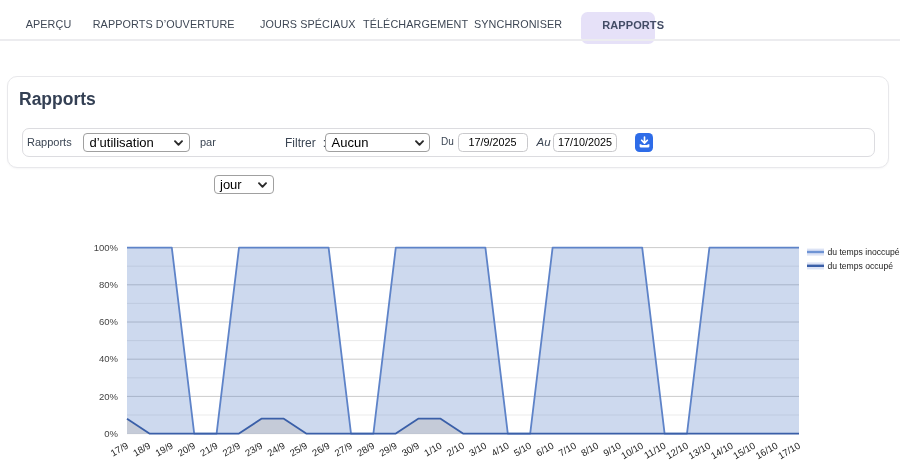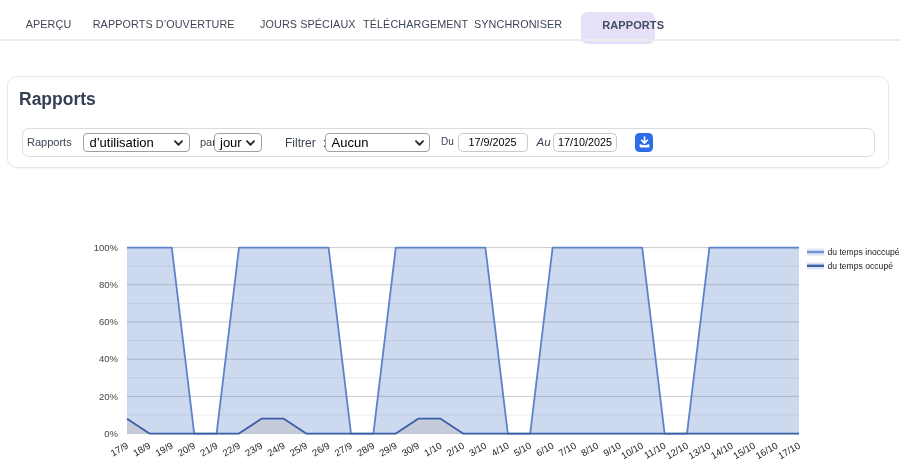--- a/index.html
+++ b/index.html
@@ -25,21 +25,21 @@
 <span class="nav rap" style="left:587.2px">RAPPORTS</span>
 <div class="navline"></div>
 <div class="card"></div>
 <div class="h1">Rapports</div>
 <div class="panel"></div>
 <span class="lbl" style="left:27px">Rapports</span>
 <div class="sel" style="left:83px; width:106.5px;">d’utilisation<svg width="9" height="6" viewBox="0 0 9 6" style="position:absolute;right:5.5px;top:6.6px">
       <path d="M1 1.2 L4.5 4.8 L8 1.2" fill="none" stroke="#2a2a2a" stroke-width="1.9" stroke-linecap="round" stroke-linejoin="round"></path>
     </svg></div>
 <span class="lbl" style="left:200px">par</span>
-<div class="sel" style="left:213.5px; width:48px;">jour<svg width="9" height="6" viewBox="0 0 9 6" style="position:absolute;right:5.5px;top:6.6px">
+<div class="sel" style="left:213.5px; width:60px;margin-top:42px;">jour<svg width="9" height="6" viewBox="0 0 9 6" style="position:absolute;right:5.5px;top:6.6px">
       <path d="M1 1.2 L4.5 4.8 L8 1.2" fill="none" stroke="#2a2a2a" stroke-width="1.9" stroke-linecap="round" stroke-linejoin="round"></path>
     </svg></div>
 <span class="lbl" style="left:285px; font-size:12px; top:136.2px;">Filtrer<span style="padding-left:7px">:</span></span>
 <div class="sel" style="left:325px; width:105px;">Aucun<svg width="9" height="6" viewBox="0 0 9 6" style="position:absolute;right:5.5px;top:6.6px">
       <path d="M1 1.2 L4.5 4.8 L8 1.2" fill="none" stroke="#2a2a2a" stroke-width="1.9" stroke-linecap="round" stroke-linejoin="round"></path>
     </svg></div>
 <span class="lbl" style="left:441px; font-size:10px; top:136.4px;">Du</span>
 <div class="inp" style="left:457.5px; width:70px;">17/9/2025</div>
 <span class="lbl" style="left:536.5px; font-size:11.5px; top:136.4px;font-style:italic;">Au</span>
 <div class="inp" style="left:553px; width:64px;">17/10/2025</div>

